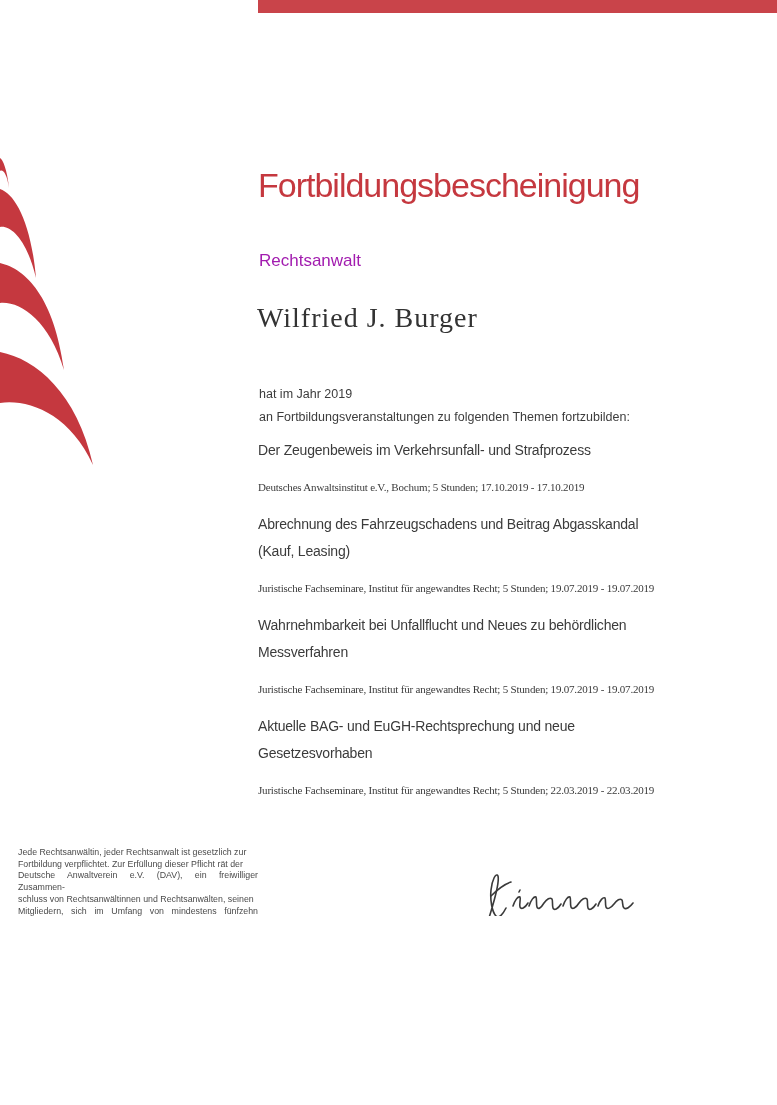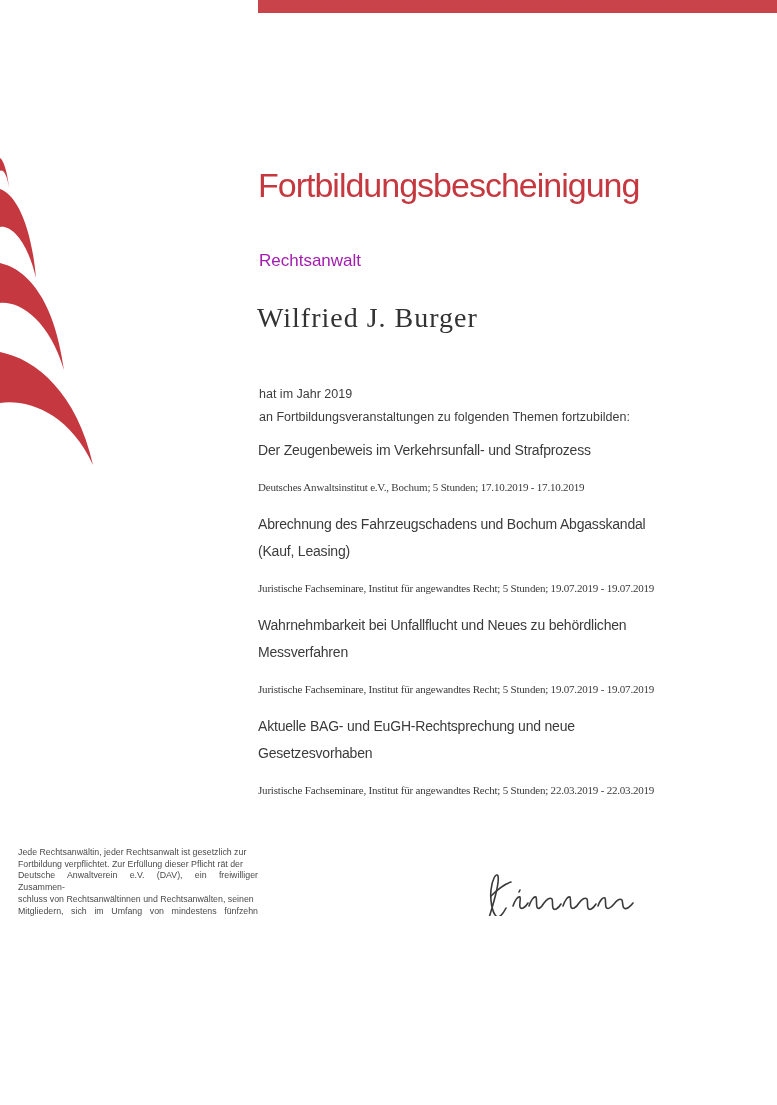--- a/index.html
+++ b/index.html
@@ -86,21 +86,21 @@
   <div class="recipient">Wilfried J. Burger</div>
   <div class="intro1">hat im Jahr 2019</div>
   <div class="intro2">an Fortbildungsveranstaltungen zu folgenden Themen fortzubilden:</div>
 
   <div class="courses">
     <div class="course">
       <div class="course-title">Der Zeugenbeweis im Verkehrsunfall- und Strafprozess</div>
       <div class="course-details">Deutsches Anwaltsinstitut e.V., Bochum;  5 Stunden;  17.10.2019 - 17.10.2019</div>
     </div>
     <div class="course">
-      <div class="course-title">Abrechnung des Fahrzeugschadens und Bochum Abgasskandal
+      <div class="course-title">Abrechnung des Fahrzeugschadens und Beitrag Abgasskandal
 (Kauf, Leasing)</div>
       <div class="course-details">Juristische Fachseminare, Institut für angewandtes Recht;  5 Stunden;  19.07.2019 - 19.07.2019</div>
     </div>
     <div class="course">
       <div class="course-title">Wahrnehmbarkeit bei Unfallflucht und Neues zu behördlichen
 Messverfahren</div>
       <div class="course-details">Juristische Fachseminare, Institut für angewandtes Recht;  5 Stunden;  19.07.2019 - 19.07.2019</div>
     </div>
     <div class="course">
       <div class="course-title">Aktuelle BAG- und EuGH-Rechtsprechung und neue

